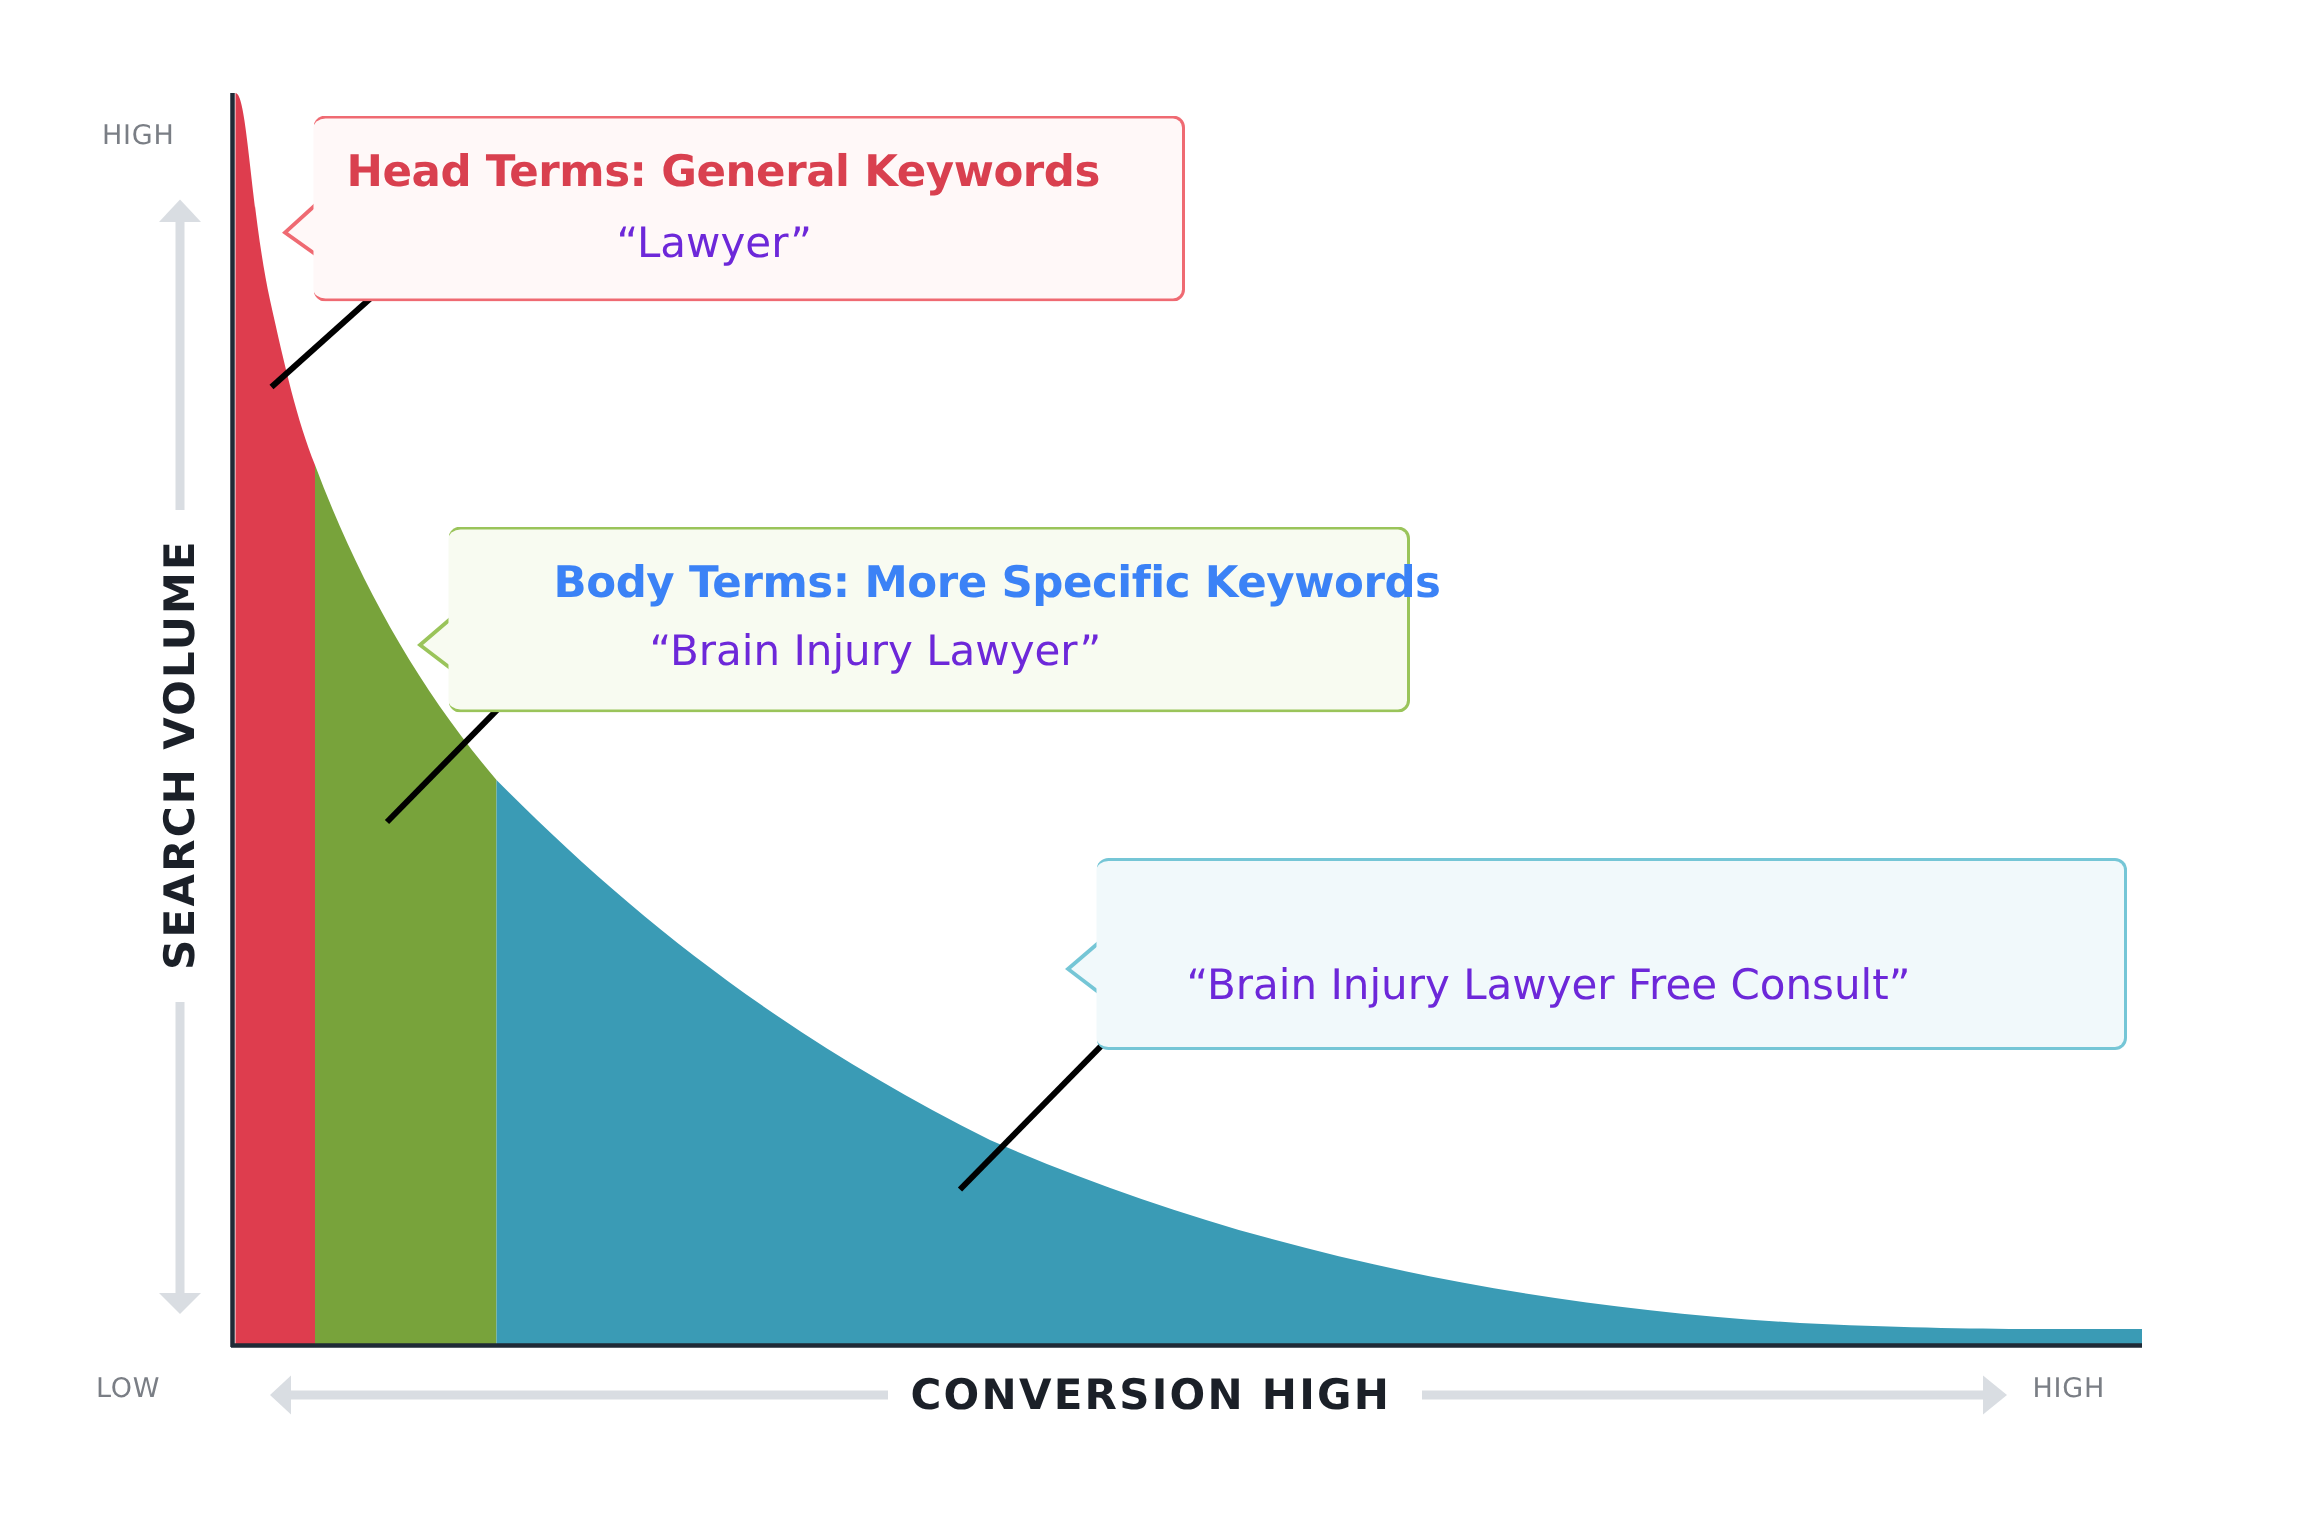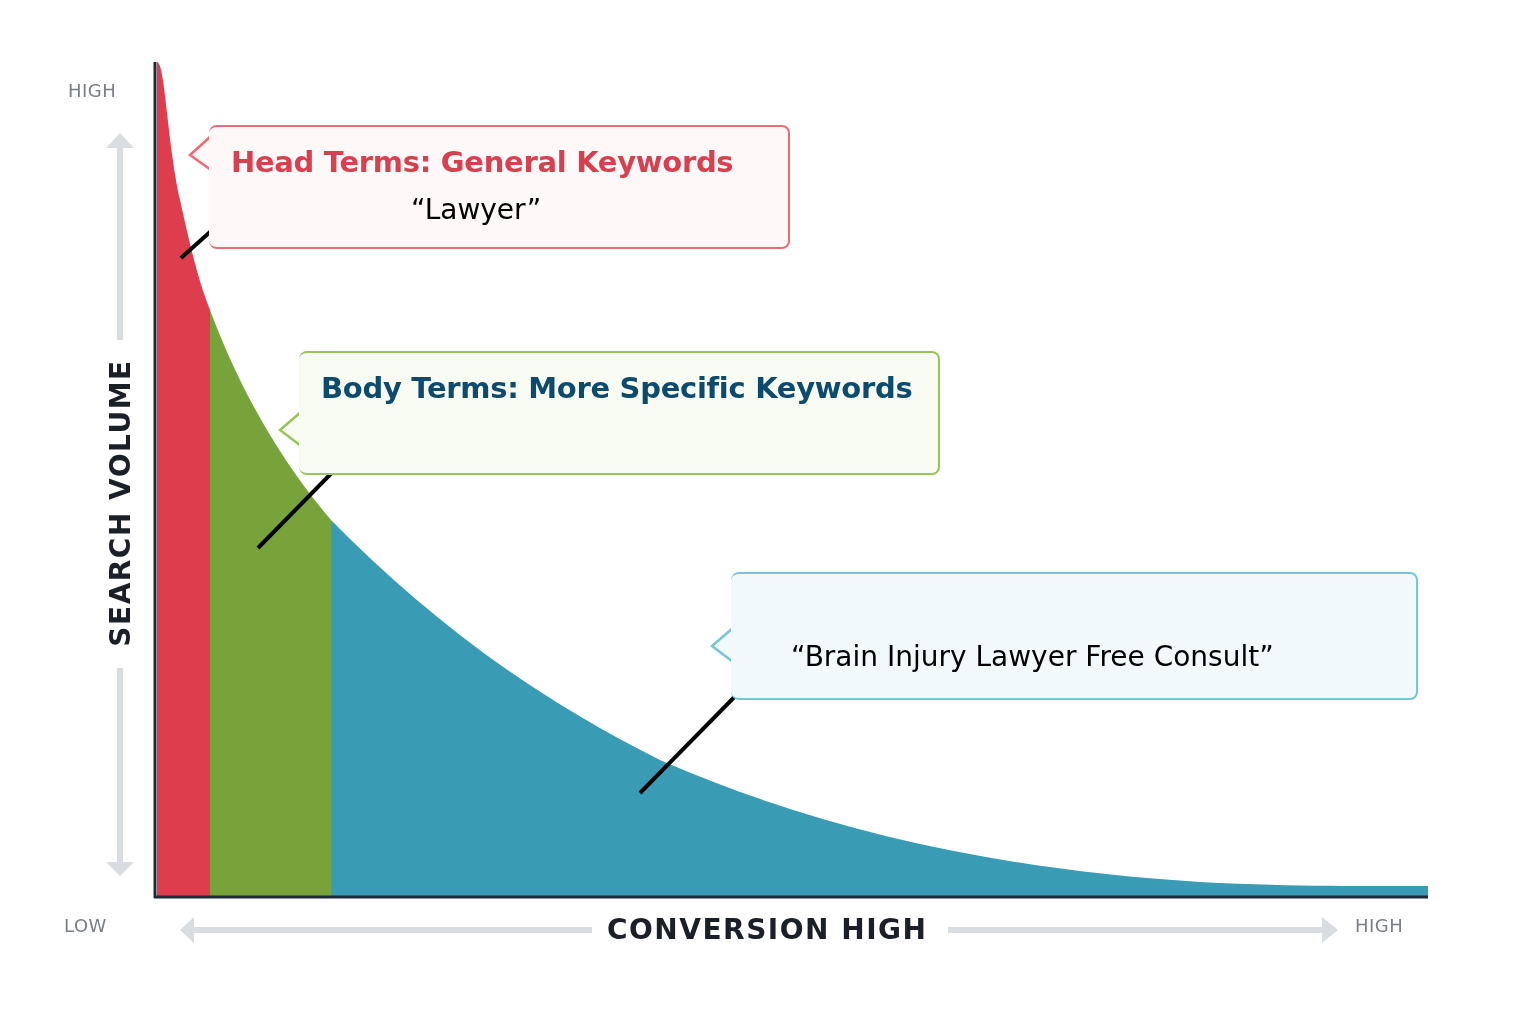--- a/index.html
+++ b/index.html
@@ -1,21 +1,21 @@
 <!DOCTYPE html>
 <html><head>
   <meta charset="utf-8">
   <style>
     html, body { margin: 0; padding: 0; background: #ffffff; }
     body { width: 1536px; height: 1024px; position: relative; overflow: hidden;
            font-family: "DejaVu Sans", "Liberation Sans", sans-serif; }
     #chart { position: absolute; left: 0; top: 0; }
     .callout { position: absolute; border-radius: 8px; border: 2.5px solid; box-sizing: border-box; }
     .callout .title { position: absolute; left: 22px; top: 18px; font-size: 29px; font-weight: bold; white-space: nowrap; letter-spacing: -0.3px; }
-    .callout .example { position: absolute; font-size: 28px; color: #000000; white-space: nowrap; }
+    .callout .example { position: absolute; font-size: 28px; color: #6d28d9; white-space: nowrap; }
     .axis-lbl { position: absolute; font-size: 18px; color: #7a7e85; letter-spacing: 0.5px; }
     .axis-title { position: absolute; font-size: 28px; font-weight: bold; color: #1b2028; letter-spacing: 1.5px; white-space: nowrap; }
   </style>
 </head>
 <body>
 
 <svg id="chart" width="1536" height="1024">
 
   <path fill="#de3d4e" d="M157,62 C165,62 167,140 180,200 C190,245 198,280 210,310 L210,897 L157,897 Z"></path>
   <path fill="#78a33b" d="M210,310 C240,390 280,460 331,520 L331,897 L210,897 Z"></path>
@@ -46,24 +46,25 @@
   <polygon points="301,412 280,430 301,446" fill="#f8fbf1" stroke="#9ac45a" stroke-width="2.5"></polygon>
   <polygon points="733,628 712,646 733,662" fill="#f1f9fb" stroke="#75c6d6" stroke-width="2.5"></polygon>
 </svg>
 
 <div class="axis-lbl" style="left:68px; top:80px;">HIGH</div>
 <div class="axis-lbl" style="left:64px; top:915px;">LOW</div>
 <div class="axis-lbl" style="left:1355px; top:915px;">HIGH</div>
 <div class="axis-title" style="left:607px; top:913px;">CONVERSION HIGH</div>
 <div class="axis-title" style="left:120px; top:503px; transform: translate(-50%,-50%) rotate(-90deg);">SEARCH VOLUME</div>
 
-<div class="callout" style="left:209px; top:77px; width:581px; height:124px; background:#fff8f8; border-color:#ef6a72; border-left:none;margin-top:48px;">
+<div class="callout" style="left:209px; top:77px; width:581px; height:124px; background:#fff8f8; border-color:#ef6a72; border-left:none;">
   <div class="title" style="color:#d9404f;">Head Terms: General Keywords</div>
   <div class="example" style="left:202px; top:66px;">“Lawyer”</div>
 </div>
 
 <div class="callout" style="left:299px; top:351px; width:641px; height:124px; background:#f8fbf1; border-color:#9ac45a; border-left:none;">
-  <div class="title" style="color:#0c4a6e;">Body Terms: More Specific Keywords</div>
+  <div class="title" style="color:#3b82f6;margin-left:48px;">Body Terms: More Specific Keywords</div>
+  <div class="example" style="left:134px; top:64px;">“Brain Injury Lawyer”</div>
 </div>
 
 <div class="callout" style="left:731px; top:572px; width:687px; height:128px; background:#f1f9fb; border-color:#75c6d6; border-left:none;">
   <div class="example" style="left:60px; top:66px;">“Brain Injury Lawyer Free Consult”</div>
 </div>
 
 </body></html>

